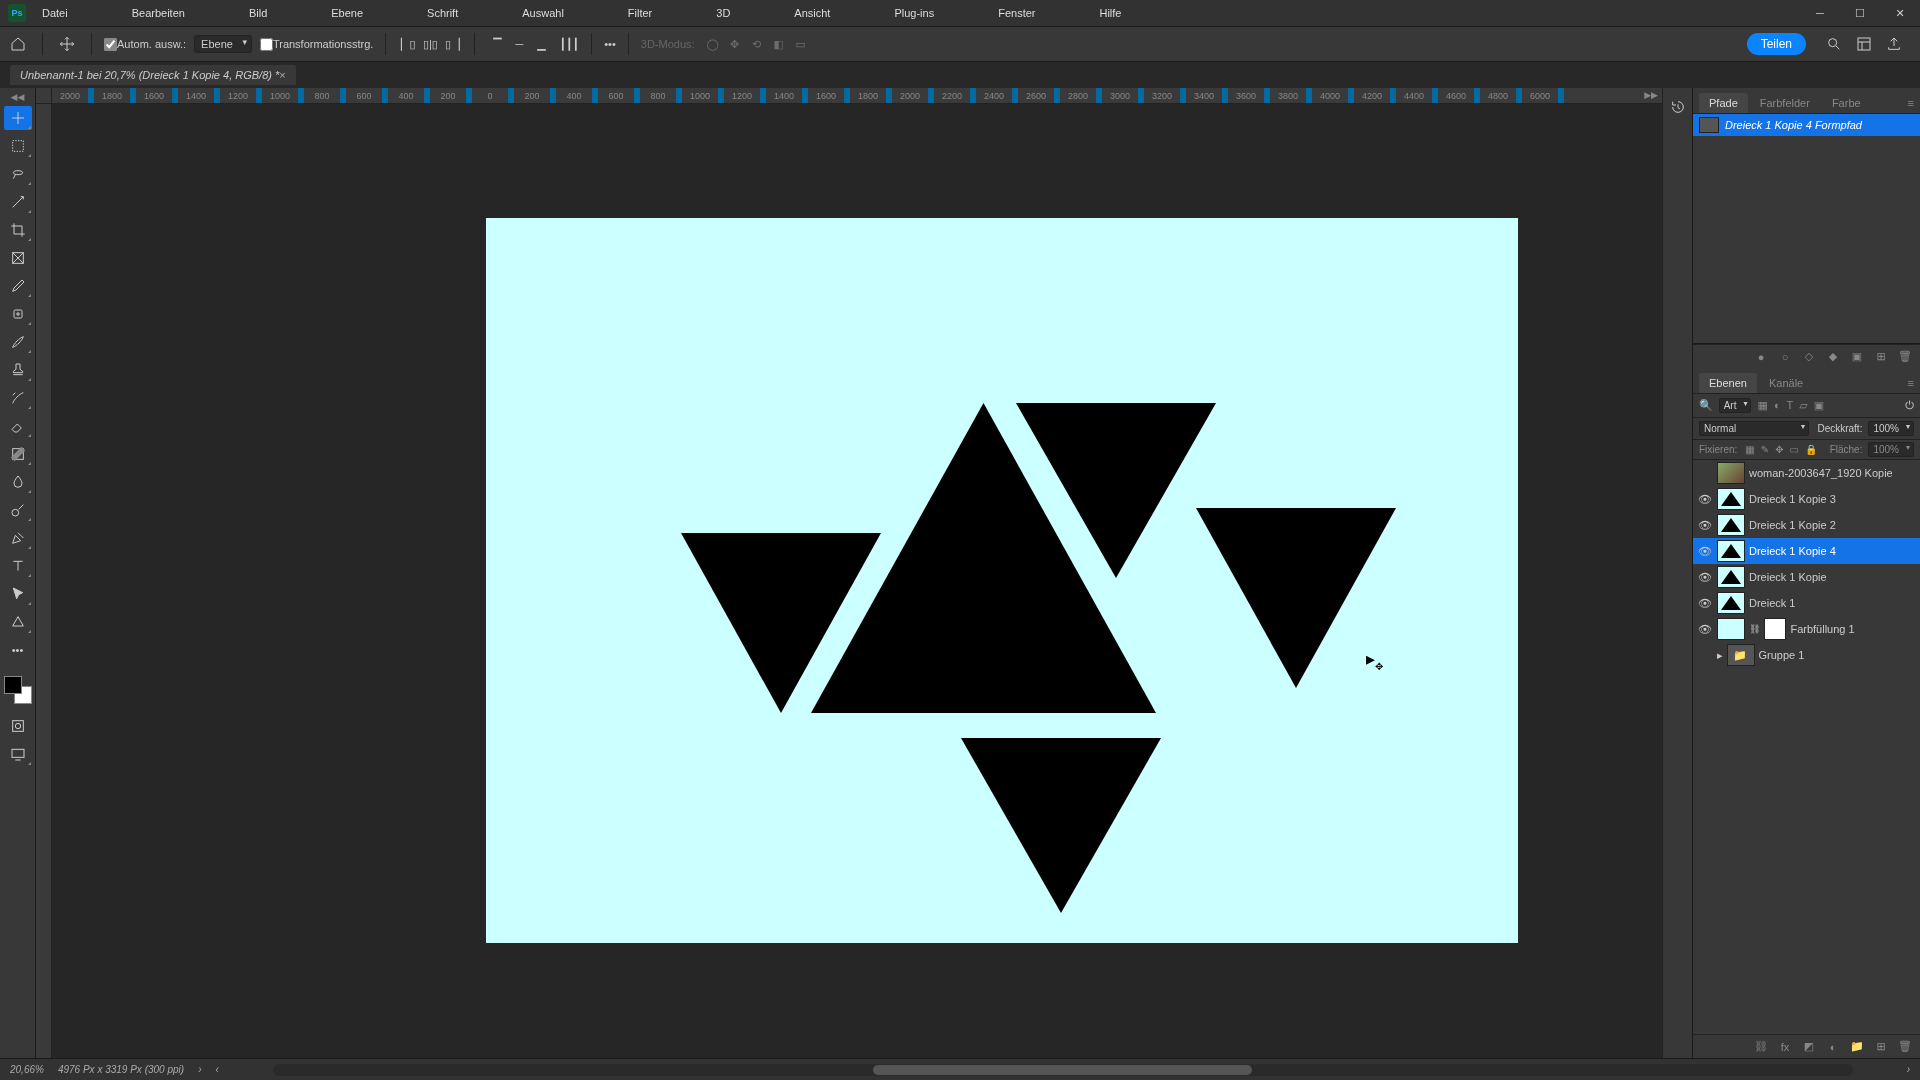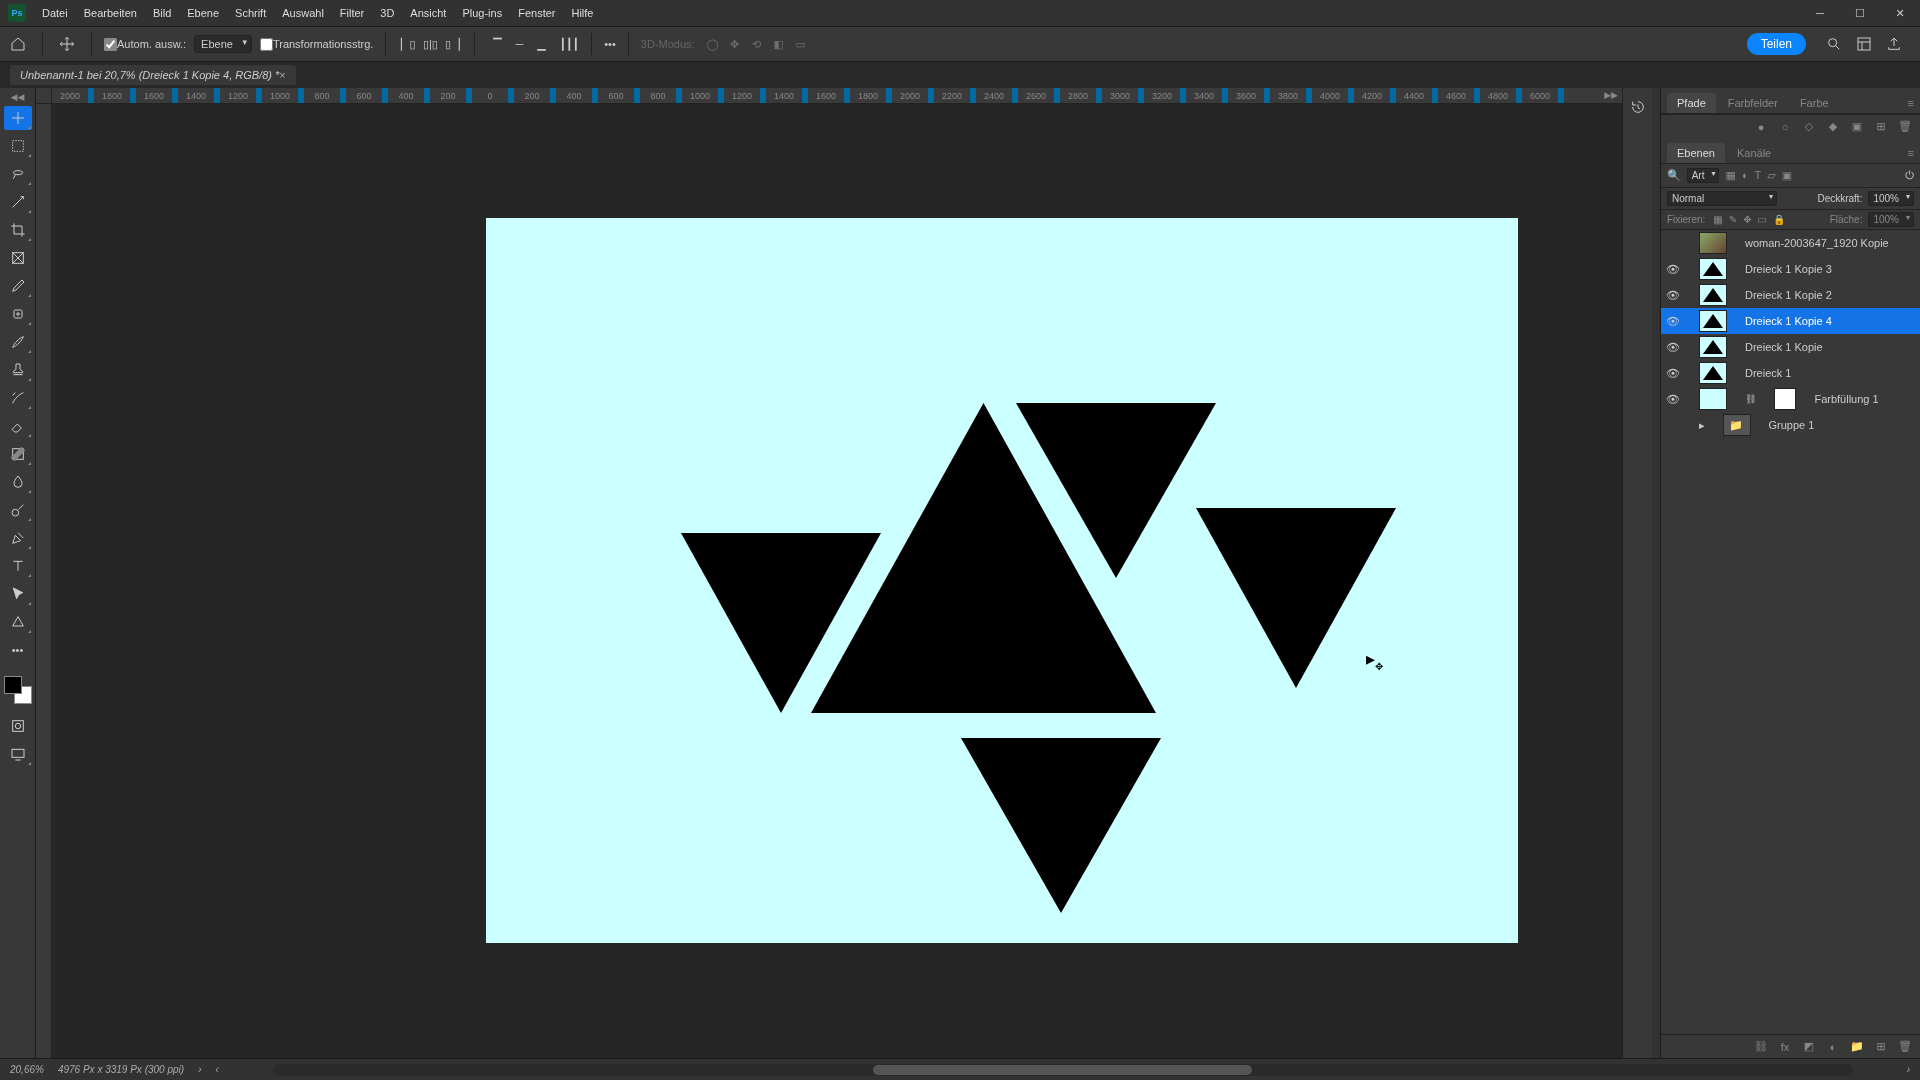--- a/index.html
+++ b/index.html
@@ -1,21 +1,21 @@
 <!DOCTYPE html>
 <html><head>
 <meta charset="utf-8">
 <style>
 * { margin:0; padding:0; box-sizing:border-box; font-family:"Segoe UI",Tahoma,sans-serif; user-select:none; }
 body { background:#323232; width:1920px; height:1080px; overflow:hidden; color:#ccc; font-size:11px; }
 
 
 .titlebar { height:26px; background:#323232; display:flex; align-items:center; }
 .ps-logo { width:18px; height:18px; margin:0 8px; background:#14532d; color:#31a8ff; font-weight:bold; font-size:9px; display:flex; align-items:center; justify-content:center; border-radius:3px; }
-.menu { display:flex; }
+.menu { display:flex;gap:48px; }
 .menu span { padding:0 8px; line-height:26px; color:#ddd; cursor:default; }
 .winbtns { margin-left:auto; display:flex; }
 .winbtns div { width:40px; height:26px; display:flex; align-items:center; justify-content:center; color:#ccc; }
 
 
 .optbar { height:36px; background:#383838; border-top:1px solid #1a1a1a; border-bottom:1px solid #1a1a1a; display:flex; align-items:center; padding:0 6px; gap:8px; }
 .home-ico,.opt-ico { width:24px; height:24px; display:flex; align-items:center; justify-content:center; color:#ccc; }
 .opt-sep { width:1px; height:22px; background:#222; margin:0 4px; }
 .opt-check { display:flex; align-items:center; gap:0; }
 .opt-check input { accent-color:#888; }
@@ -48,21 +48,21 @@
 .canvaswrap { flex:1; background:#262626; position:relative; overflow:hidden; }
 .ruler-h { position:absolute; top:0; left:16px; right:0; height:16px; background:#3a3a3a; border-bottom:1px solid #222; display:flex; color:#888; font-size:9px; overflow:hidden; }
 .ruler-h span { width:42px; text-align:center; border-right:6px solid #0369a1; line-height:16px; flex-shrink:0; }
 .ruler-v { position:absolute; top:16px; left:0; bottom:0; width:16px; background:#3a3a3a; border-right:1px solid #222; }
 .ruler-c { position:absolute; top:0; left:0; width:16px; height:16px; background:#3a3a3a; border-right:1px solid #222; border-bottom:1px solid #222; }
 .artboard { position:absolute; top:130px; left:450px; width:1032px; height:725px; background:#ccffff; }
 .shape { position:absolute; background:#000; }
 .cursor-move { position:absolute; top:560px; left:1330px; color:#000; font-size:18px; pointer-events:none; }
 
 
-.rpanels { width:260px; background:#383838; border-left:1px solid #1a1a1a; display:flex; flex-direction:column;margin-left:8px; }
+.rpanels { width:228px; background:#383838; border-left:1px solid #1a1a1a; display:flex; flex-direction:column; }
 .rp-dock { width:30px; background:#383838; border-left:1px solid #222; display:flex; flex-direction:column; align-items:center; padding-top:8px; }
 .rp-dock div { width:22px; height:22px; margin-bottom:4px; display:flex; align-items:center; justify-content:center; }
 .panel-tabs { display:flex; border-bottom:1px solid #222; height:26px; align-items:end; padding-left:6px; gap:2px; }
 .ptab { padding:4px 10px; color:#888; border-radius:3px 3px 0 0; }
 .ptab.active { background:#454545; color:#ddd; }
 .paths-body { flex:0 0 230px; background:#383838; border-bottom:1px solid #1a1a1a; }
 .path-row { display:flex; align-items:center; gap:6px; padding:3px 6px; }
 .path-row.sel { background:#1473e6; color:#fff; }
 .path-thumb { width:20px; height:16px; background:#555; border:1px solid #222; }
 .panel-foot { height:24px; border-top:1px solid #222; display:flex; justify-content:flex-end; align-items:center; gap:10px; padding-right:8px; color:#888; }
@@ -71,21 +71,21 @@
 .layers-body { flex:1; display:flex; flex-direction:column; }
 .lay-ctrl { padding:4px 6px; display:flex; align-items:center; gap:6px; border-bottom:1px solid #222; }
 .lay-drop { background:#2a2a2a; border:1px solid #222; padding:1px 14px 1px 4px; border-radius:2px; position:relative; font-size:10px; }
 .lay-drop::after { content:"▾"; position:absolute; right:3px; top:0; font-size:8px; }
 .lay-filter { display:flex; gap:6px; color:#888; }
 .lay-ctrl2 { padding:3px 6px; display:flex; align-items:center; gap:6px; border-bottom:1px solid #222; font-size:10px; }
 .lay-ctrl2 .dk { margin-left:auto; }
 .lay-lock { padding:2px 6px; display:flex; align-items:center; gap:6px; border-bottom:1px solid #222; font-size:10px; color:#888; }
 .lay-lock span.lbl{ margin-right:2px;}
 .lay-list { flex:1; overflow:auto; }
-.lrow { display:flex; align-items:center; height:26px; padding:0 4px; gap:18px; }
+.lrow { display:flex; align-items:center; height:26px; padding:0 4px; gap:4px; }
 .lrow.sel { background:#1473e6; color:#fff; }
 .eye { width:16px; text-align:center; color:#ccc; }
 .lthumb { width:28px; height:22px; background:#888; border:1px solid #222; background-size:cover; }
 .lthumb.shape { background:#ccffff; position:relative; }
 .lthumb.shape::after { content:""; position:absolute; inset:3px; background:#000; clip-path:polygon(50% 0,0 100%,100% 100%); }
 .lthumb.mask { width:22px; background:#fff; }
 .lthumb.img { background:linear-gradient(135deg,#8a6,#643); }
 .lthumb.fill { background:#ccffff; }
 .lthumb.folder { background:#555; display:flex; align-items:center; justify-content:center; }
 
@@ -403,20 +403,26 @@
   </div>
 
   <div class="rpanels">
 
     <div class="panel-tabs">
       <div class="ptab active">Pfade</div>
       <div class="ptab">Farbfelder</div>
       <div class="ptab">Farbe</div>
       <div style="margin-left:auto;padding:4px 6px;color:#888">≡</div>
     </div>
+    <div class="paths-body">
+      <div class="path-row sel">
+        <div class="path-thumb"></div>
+        <span style="font-style:italic">Dreieck 1 Kopie 4 Formpfad</span>
+      </div>
+    </div>
     <div class="panel-foot">
       <span>●</span>
       <span>○</span>
       <span>◇</span>
       <span>◆</span>
       <span>▣</span>
       <span>⊞</span>
       <span>🗑</span>
     </div>
 

